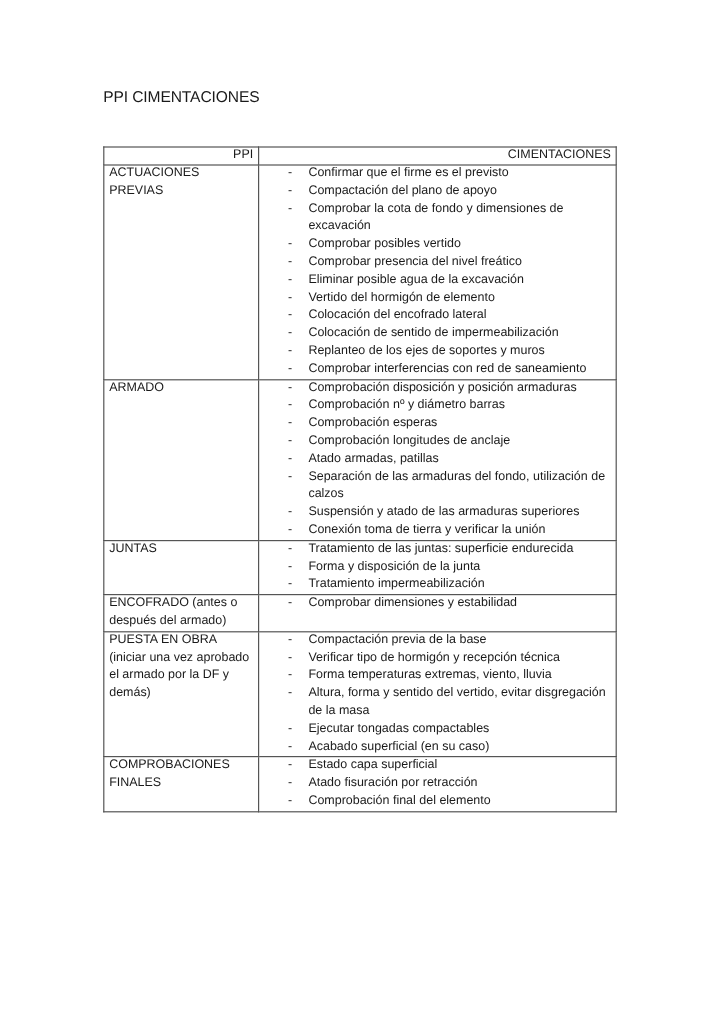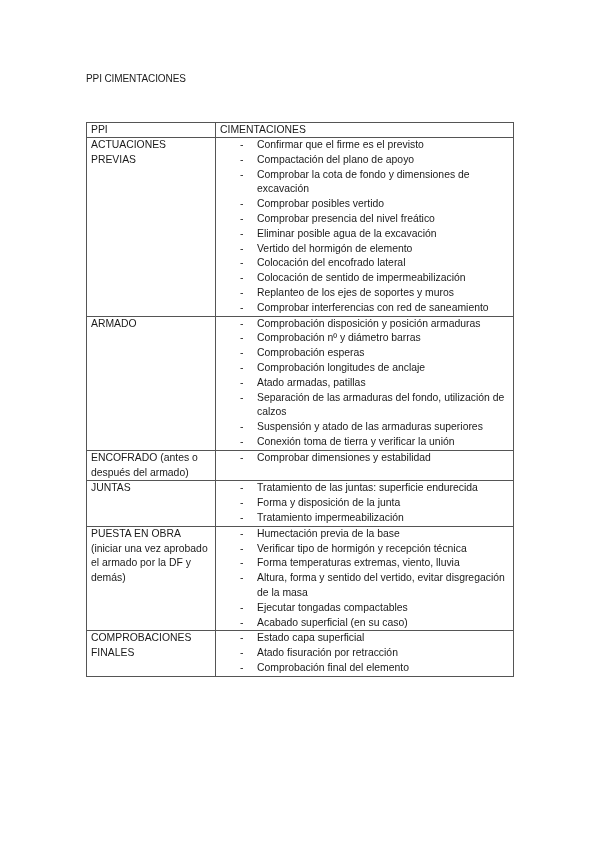--- a/index.html
+++ b/index.html
@@ -3,21 +3,21 @@
   <meta charset="utf-8">
   <style>
     html, body { margin: 0; padding: 0; background: #ffffff; }
     body {
       width: 600px; height: 848px; position: relative; overflow: hidden;
       font-family: "Liberation Sans", "DejaVu Sans", sans-serif;
       color: #1a1a1a;
     }
     .page-title {
       position: absolute; left: 86px; top: 73px;
-      font-size: 10px; letter-spacing: -0.1px;
+      font-size: 13px; letter-spacing: -0.1px;
     }
     table.ppi {
       position: absolute; left: 86px; top: 122px;
       width: 428px;
       border-collapse: collapse;
       font-size: 10.4px;
       line-height: 14.8px;
     }
     table.ppi td {
       border: 1px solid #555;
@@ -28,21 +28,21 @@
     table.ppi td.c2 { padding-left: 0; }
     ul.items { list-style: none; margin: 0; padding: 0; }
     ul.items li {
       position: relative;
       padding-left: 41px;
       padding-right: 2px;
     }
     ul.items li .dash {
       position: absolute; left: 24px; top: 0;
     }
-    .hdr td { line-height: 14px; }
+    .hdr td { line-height: 14px; text-align: right; }
   </style>
 </head>
 <body>
 
 <div class="page-title">PPI CIMENTACIONES</div>
 
 <table class="ppi">
   <tbody id="tbody">
     <tr class="hdr">
       <td class="c1">PPI</td>
@@ -75,42 +75,42 @@
             <li><span class="dash">-</span><span>Comprobación esperas</span></li>
             <li><span class="dash">-</span><span>Comprobación longitudes de anclaje</span></li>
             <li><span class="dash">-</span><span>Atado armadas, patillas</span></li>
             <li><span class="dash">-</span><span>Separación de las armaduras del fondo, utilización de calzos</span></li>
             <li><span class="dash">-</span><span>Suspensión y atado de las armaduras superiores</span></li>
             <li><span class="dash">-</span><span>Conexión toma de tierra y verificar la unión</span></li>
           </ul>
         </td>
       </tr>
       <tr>
-        <td class="c1">ENCOFRADO (antes o después del armado)</td>
-        <td class="c2">
-          <ul class="items">
-            <li><span class="dash">-</span><span>Comprobar dimensiones y estabilidad</span></li>
-          </ul>
-        </td>
-      </tr>
-      <tr>
         <td class="c1">JUNTAS</td>
         <td class="c2">
           <ul class="items">
             <li><span class="dash">-</span><span>Tratamiento de las juntas: superficie endurecida</span></li>
             <li><span class="dash">-</span><span>Forma y disposición de la junta</span></li>
             <li><span class="dash">-</span><span>Tratamiento impermeabilización</span></li>
           </ul>
         </td>
       </tr>
       <tr>
+        <td class="c1">ENCOFRADO (antes o después del armado)</td>
+        <td class="c2">
+          <ul class="items">
+            <li><span class="dash">-</span><span>Comprobar dimensiones y estabilidad</span></li>
+          </ul>
+        </td>
+      </tr>
+      <tr>
         <td class="c1">PUESTA EN OBRA (iniciar una vez aprobado el armado por la DF y demás)</td>
         <td class="c2">
           <ul class="items">
-            <li><span class="dash">-</span><span>Humectación previa de la base</span></li>
+            <li><span class="dash">-</span><span>Compactación previa de la base</span></li>
             <li><span class="dash">-</span><span>Verificar tipo de hormigón y recepción técnica</span></li>
             <li><span class="dash">-</span><span>Forma temperaturas extremas, viento, lluvia</span></li>
             <li><span class="dash">-</span><span>Altura, forma y sentido del vertido, evitar disgregación de la masa</span></li>
             <li><span class="dash">-</span><span>Ejecutar tongadas compactables</span></li>
             <li><span class="dash">-</span><span>Acabado superficial (en su caso)</span></li>
           </ul>
         </td>
       </tr>
       <tr>
         <td class="c1">COMPROBACIONES FINALES</td>

